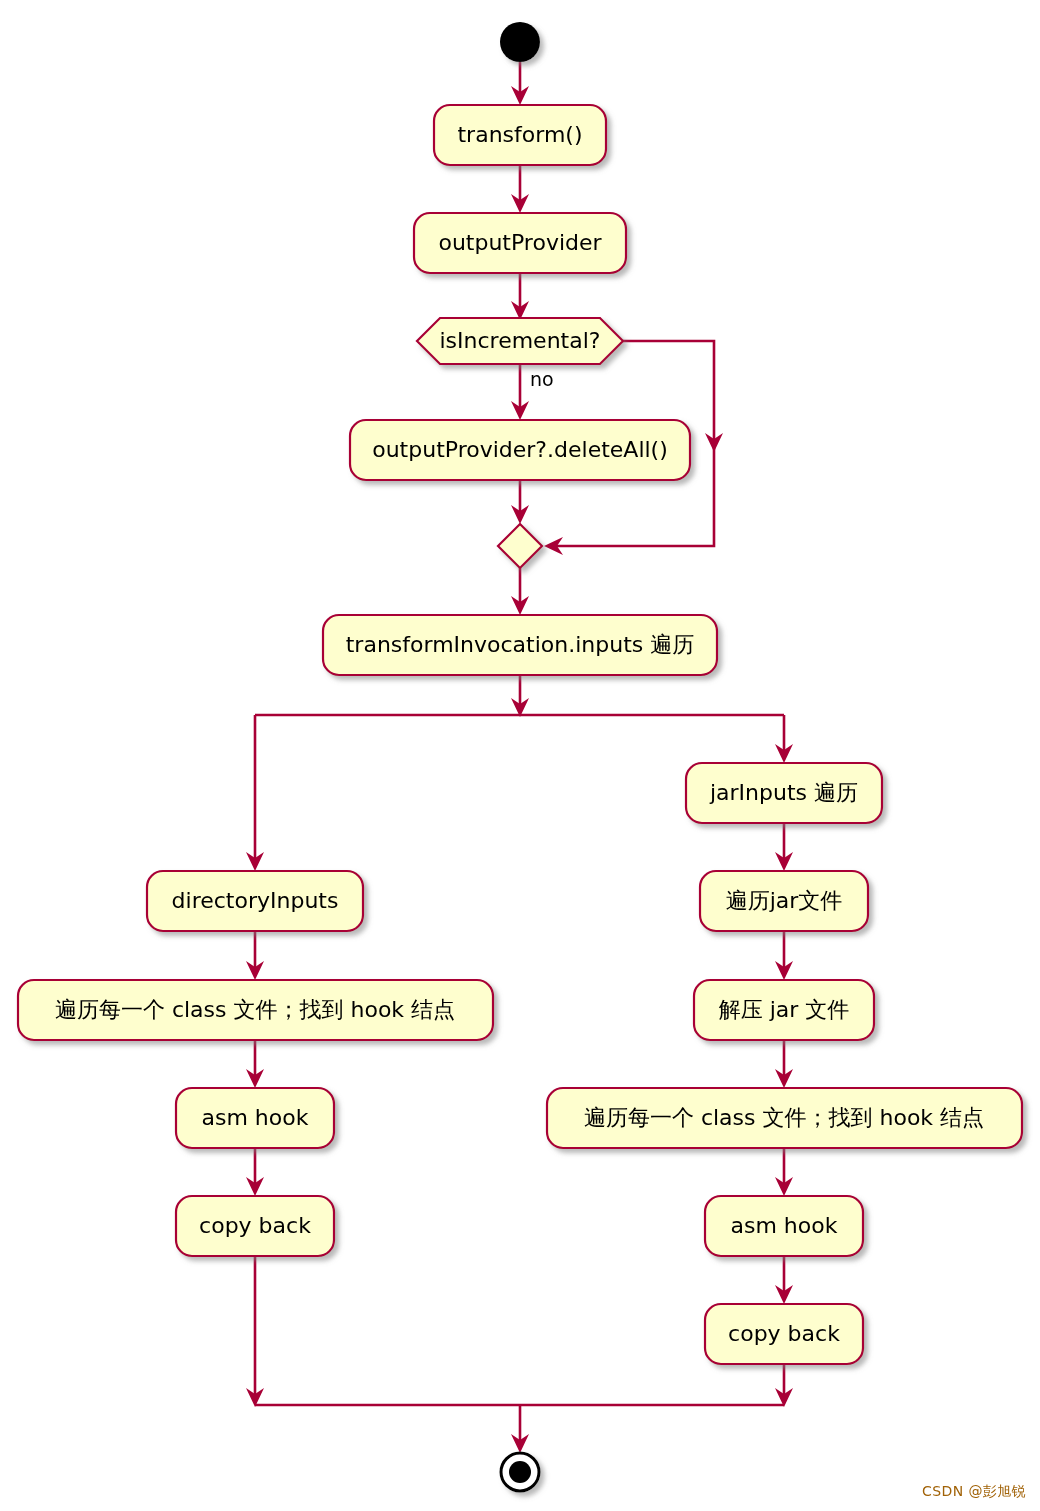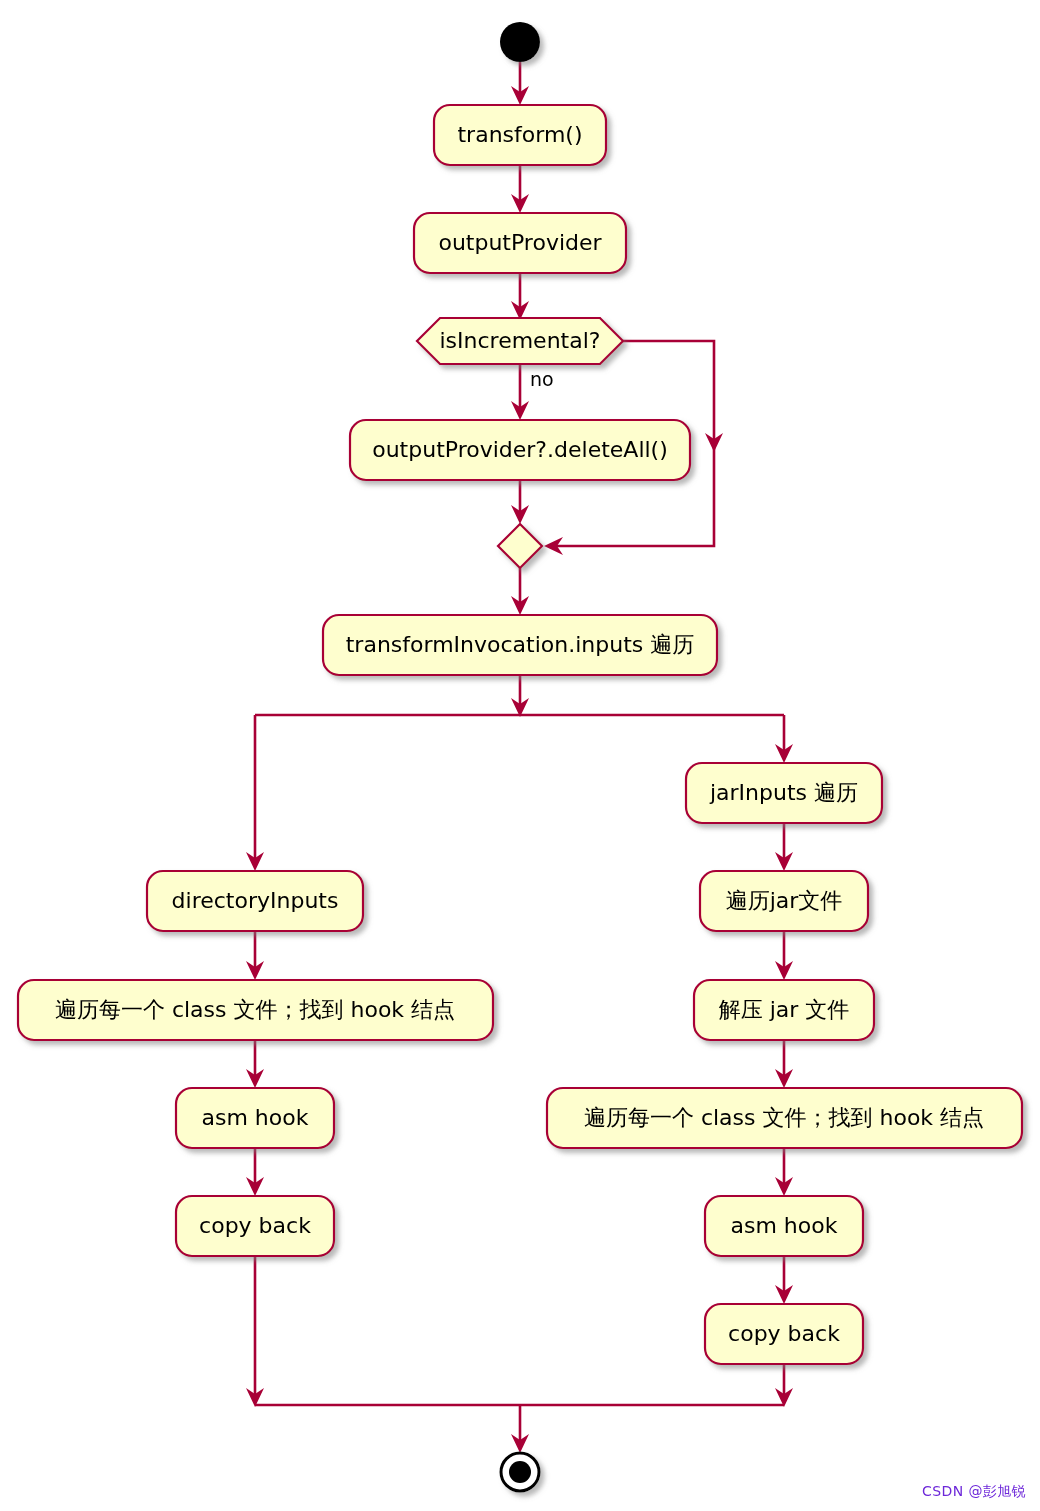--- a/index.html
+++ b/index.html
@@ -66,21 +66,21 @@
     stroke-width: 3;
   }
   .end-ring-inner {
     fill: #000000;
     stroke: none;
   }
   .watermark {
     position: absolute;
     font-family: "DejaVu Sans", "Liberation Sans", sans-serif;
     font-size: 14px;
-    color: #6d28d9;
+    color: #a16207;
     right: 14px;
     bottom: 10px;
     letter-spacing: 0.4px;
     user-select: none;
   }
 </style>
 </head>
 <body>
 
 <div id="diagram-root">

